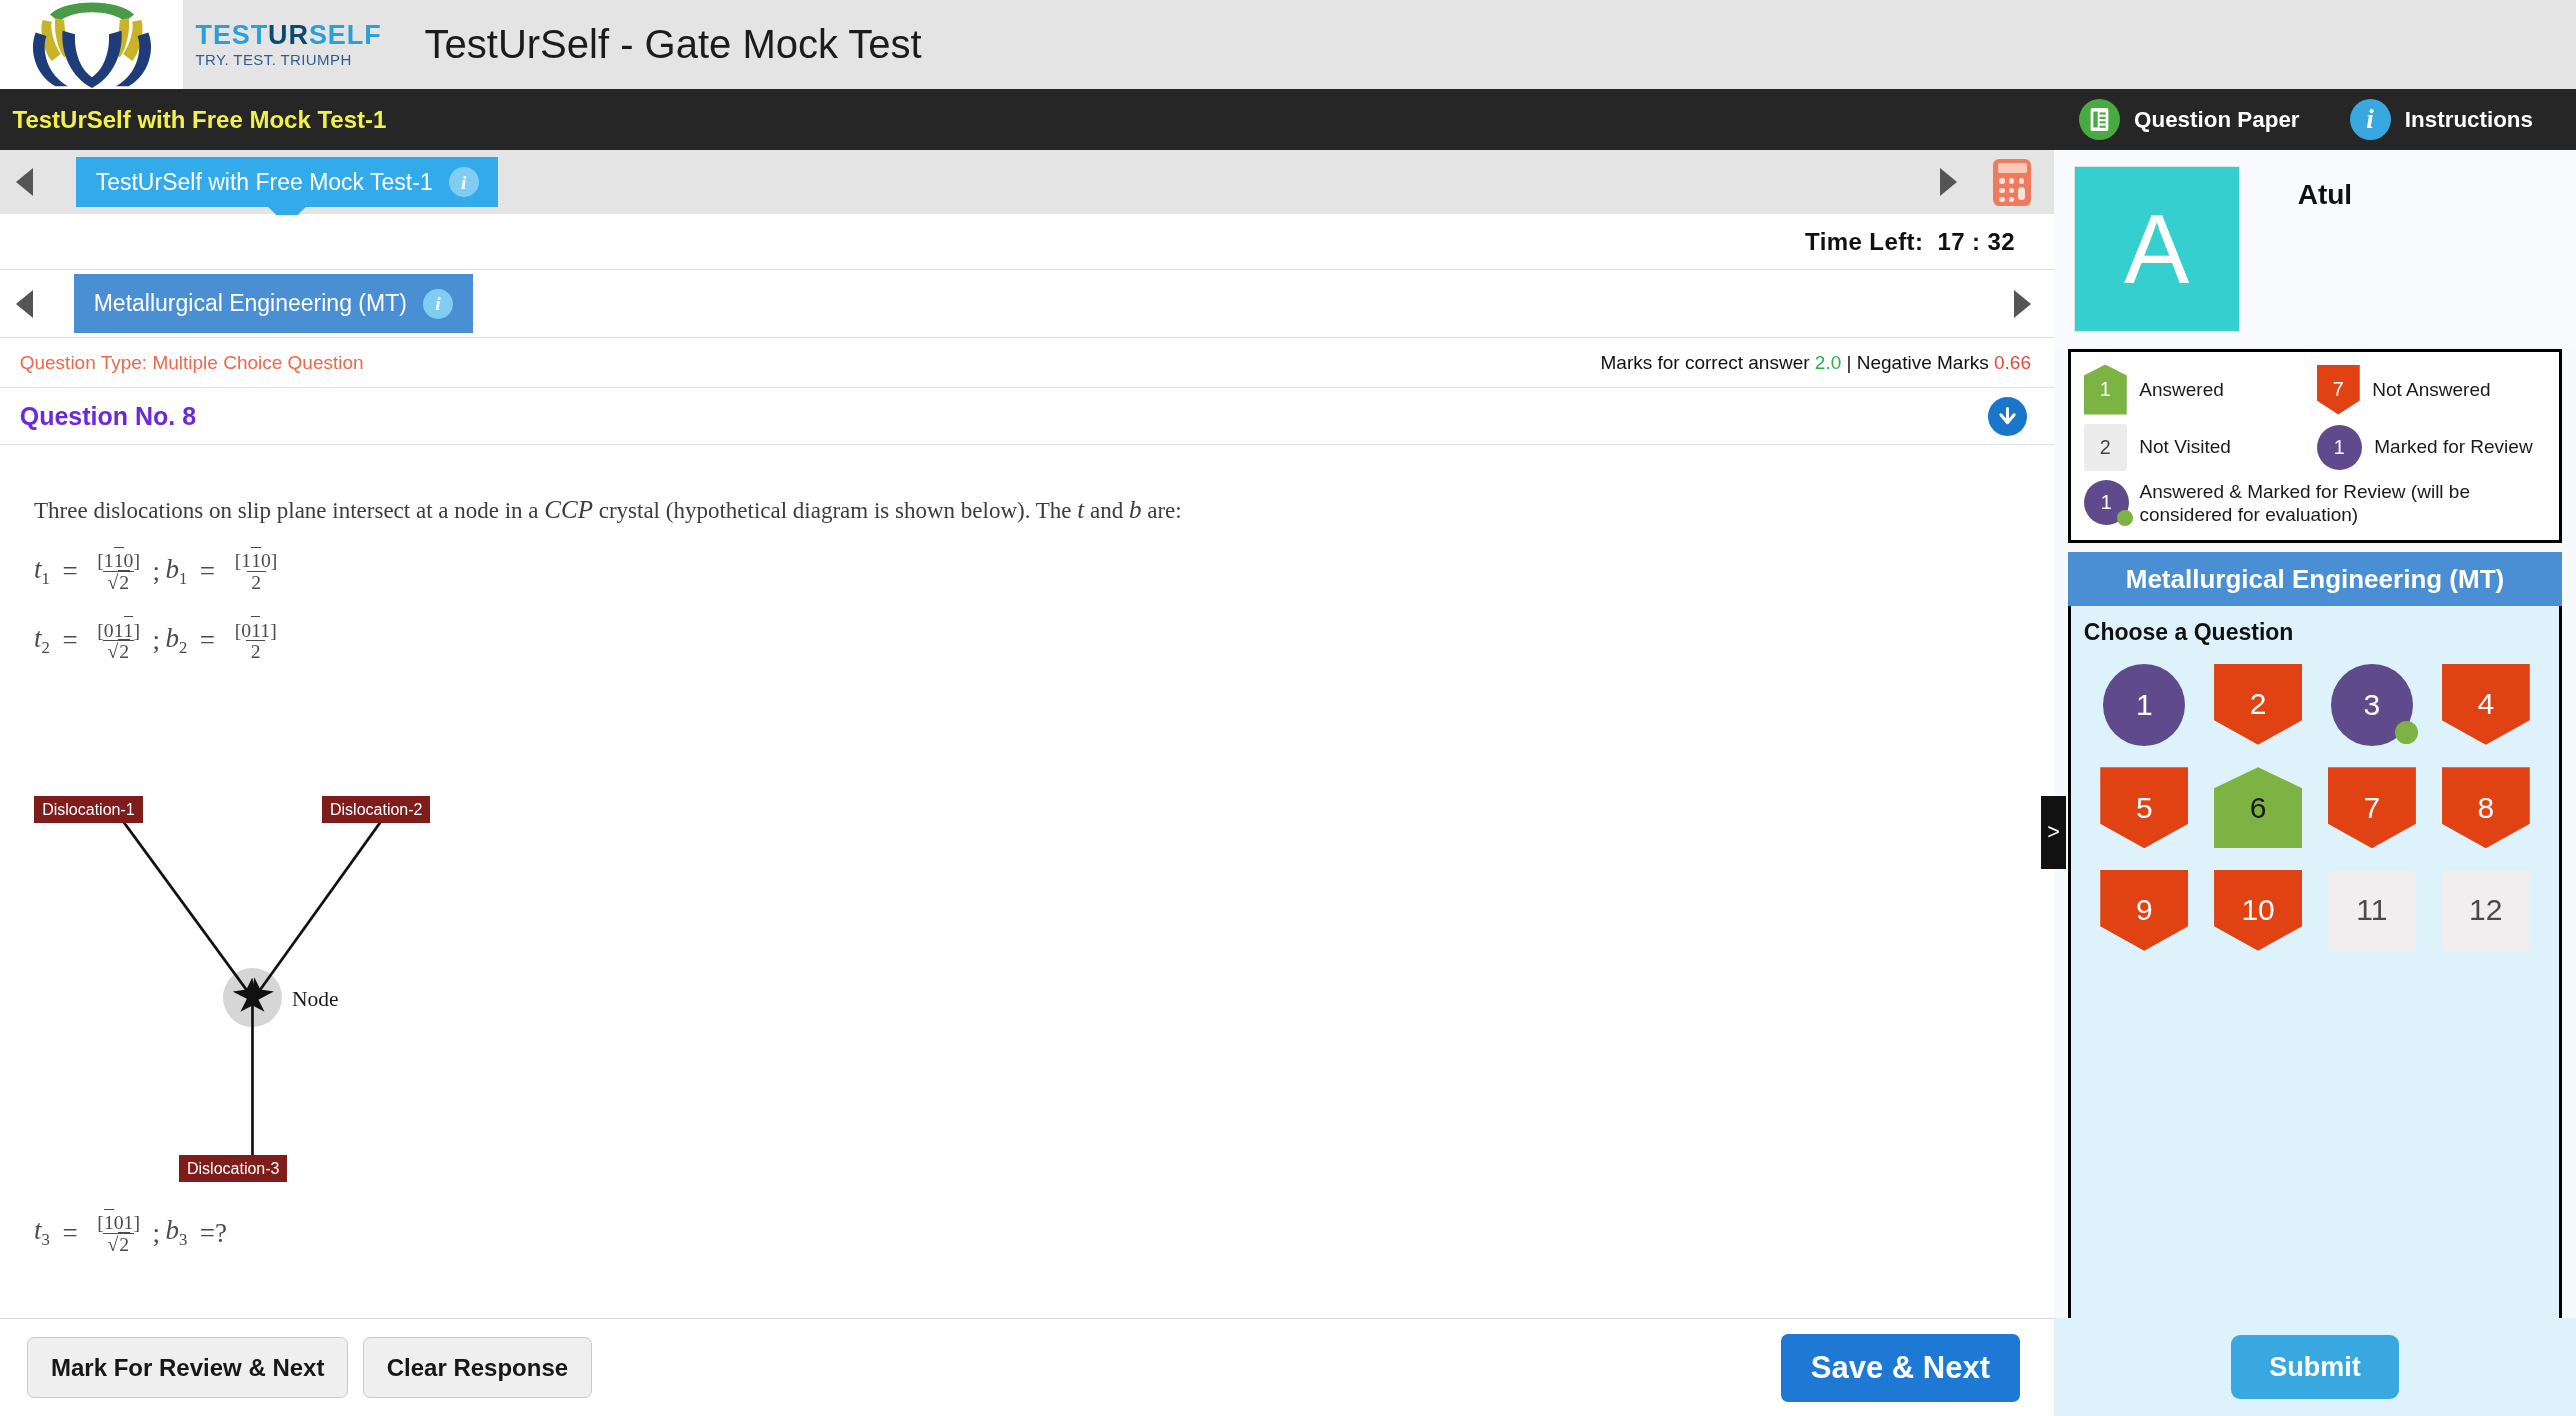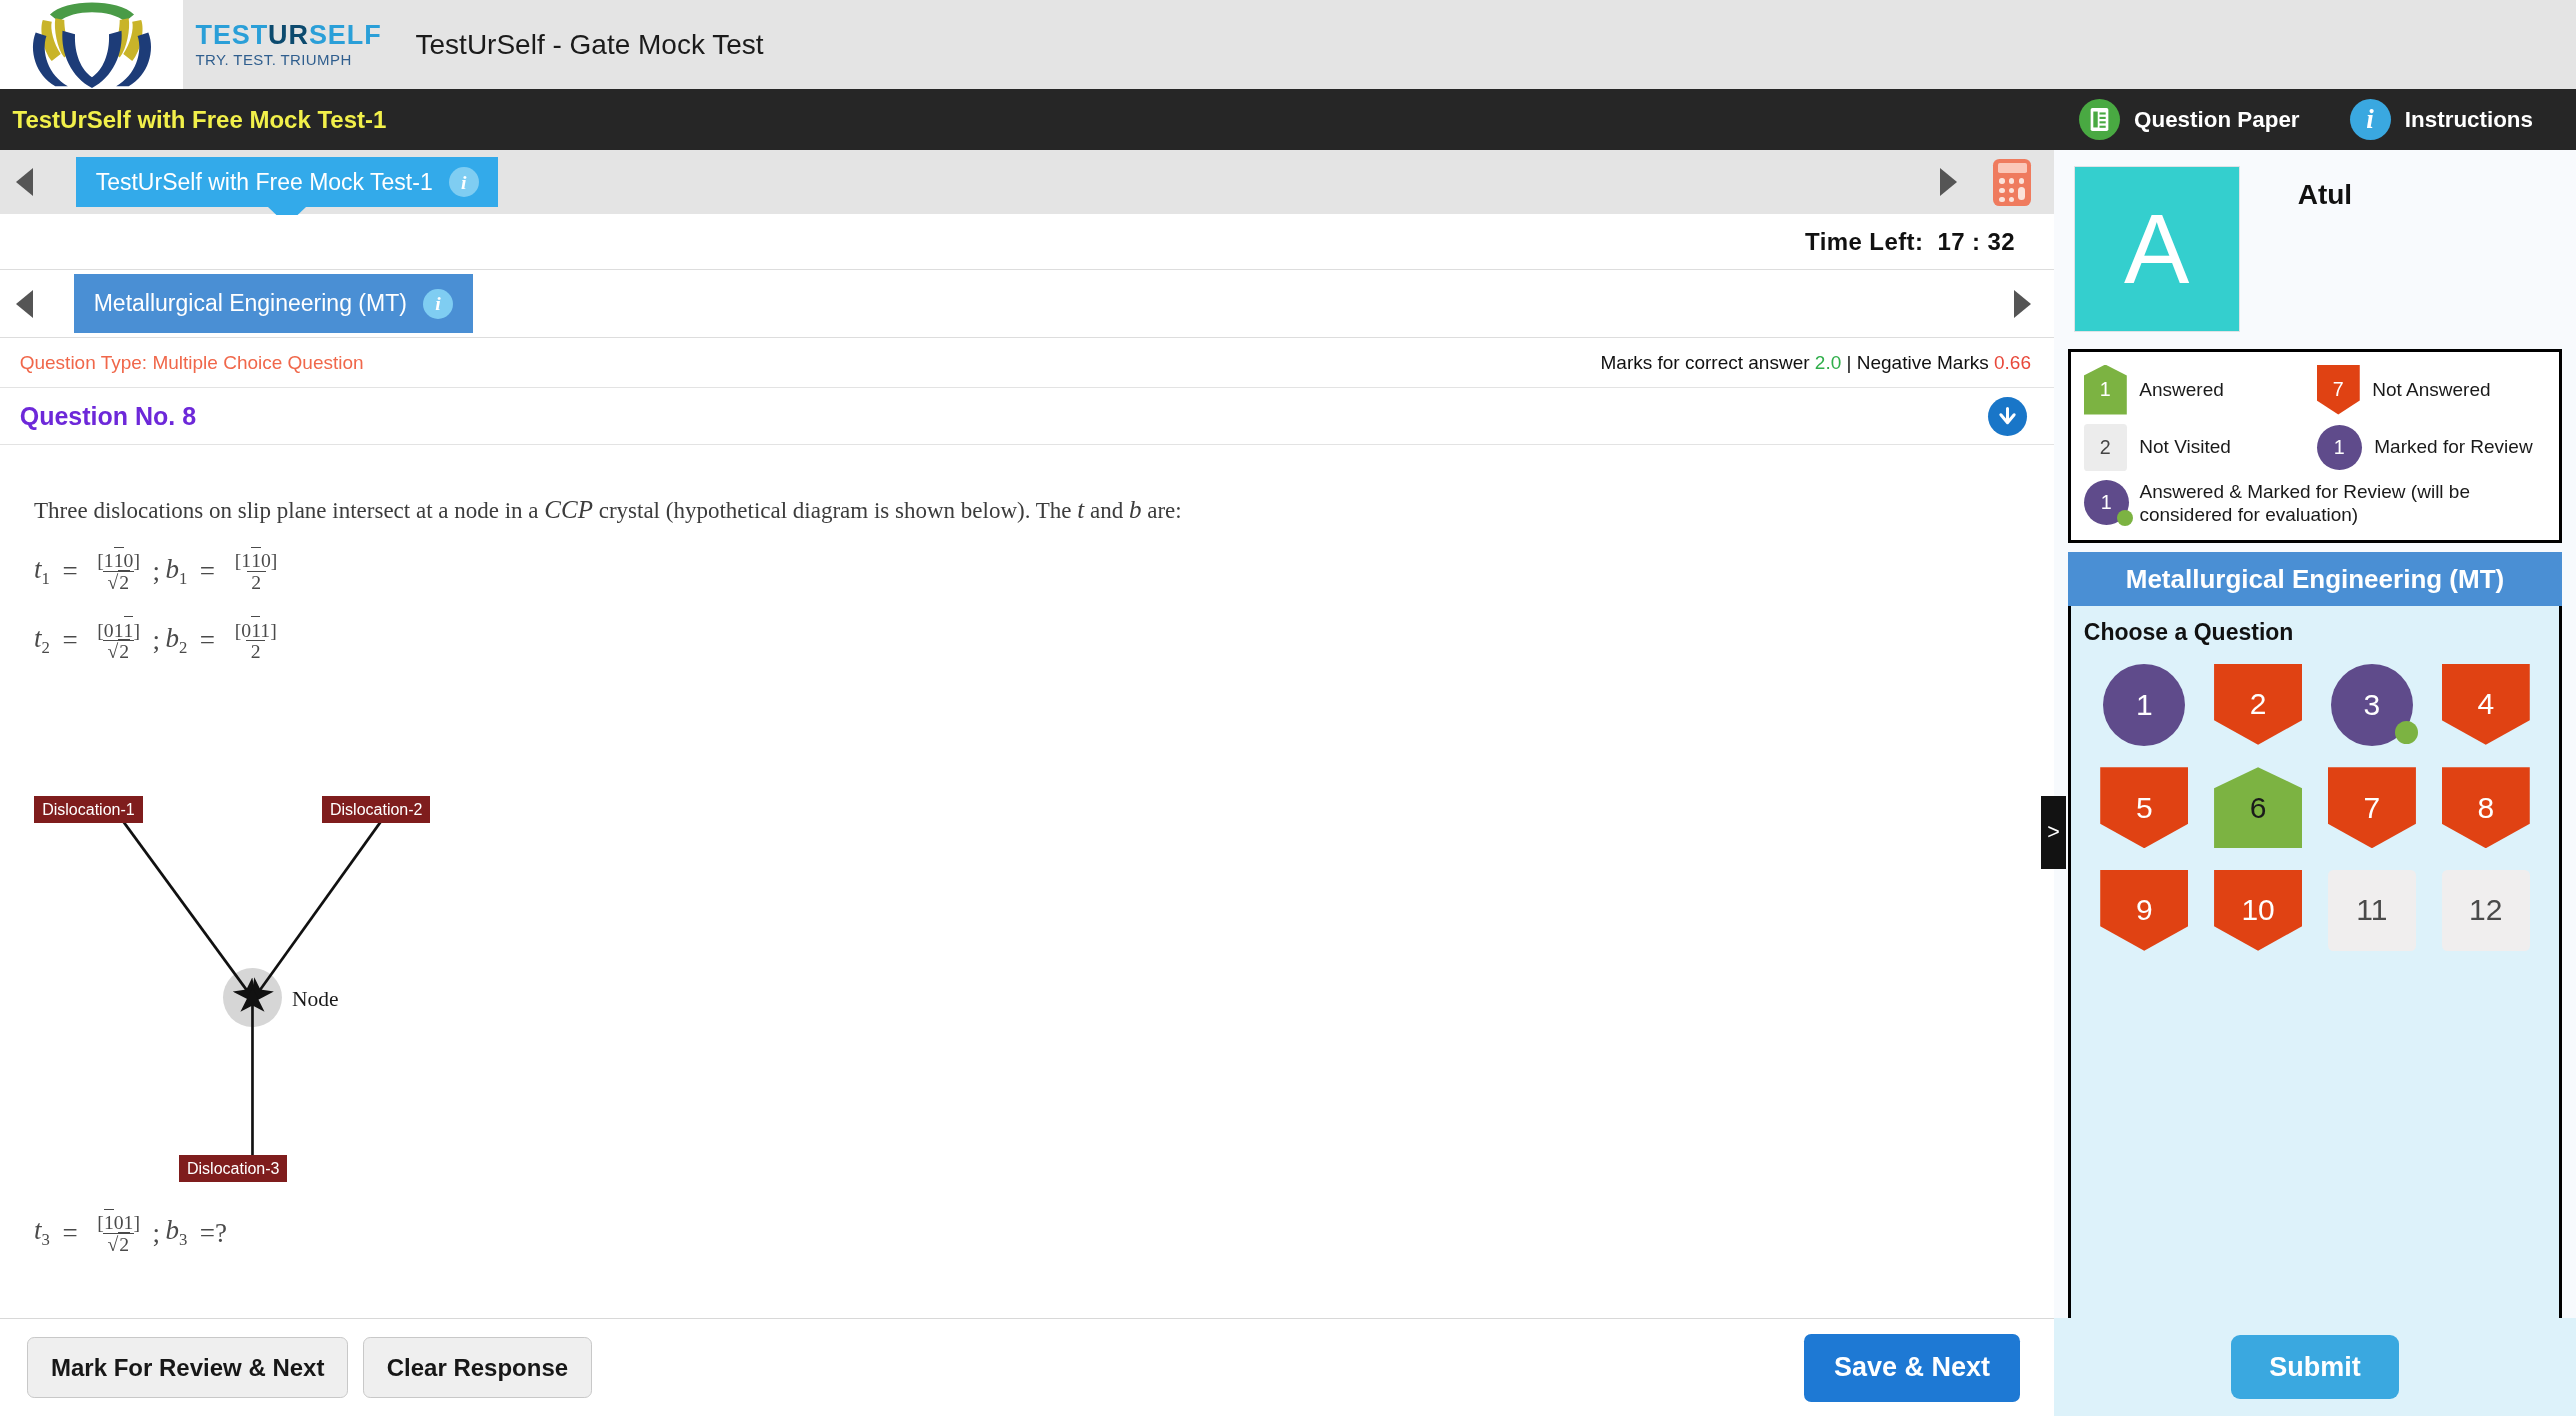--- a/index.html
+++ b/index.html
@@ -21,21 +21,21 @@
     width:183px; height:89px; background:#ffffff;
     display:flex; align-items:center; justify-content:center;
     flex:none; overflow:hidden;
   }
   .brand-word { margin-left:12.5px; line-height:1; }
   .brand-main { font-size:27px; font-weight:bold; letter-spacing:0.9px; }
   .bm-t { color:#2a9fd8; }
   .bm-ur { color:#0c4a6e; }
   .brand-sub { font-size:15px; color:#2f5e8e; letter-spacing:0.4px; margin-top:3.6px; }
   .app-title {
-    margin-left:34px; font-size:28px; color:#1b1b1b; font-weight:400;
+    margin-left:43px; font-size:40px; color:#1b1b1b; font-weight:400;
   }
 
   
   .darkbar {
     position:absolute; left:0; top:89px; width:2576px; height:61px;
     background:#262626; display:flex; align-items:center;
   }
   .darkbar-title {
     color:#f2f04a; font-size:24px; font-weight:bold; margin-left:12.5px;
   }
@@ -196,21 +196,21 @@
   }
   .btn-gray {
     background:#efefef; border:0.9px solid #c8c8c8; border-radius:7.2px;
     height:61px; padding:0 23px; font-size:24px; font-weight:bold; color:#171717;
   }
   .btn-gray + .btn-gray { margin-left:14.3px; }
   .ml-first { margin-left:27px; }
   .btn-primary {
     margin-left:auto; margin-right:34px;
     background:#1e79d4; border-radius:7.2px; color:#ffffff;
-    height:68px; padding:0 30px; font-size:27px; font-weight:bold;
+    height:68px; padding:0 30px; font-size:31px; font-weight:bold;
   }
 
   
   .sidepanel {
     position:absolute; left:2054px; top:150px; width:522px; height:1267px;
     background:#f7fafd;
   }
   .profile { height:199px; background:#f8fafd; display:flex; padding:16px 0 0 19.7px; }
   .avatar {
     width:166px; height:166px; background:#34cfce;

